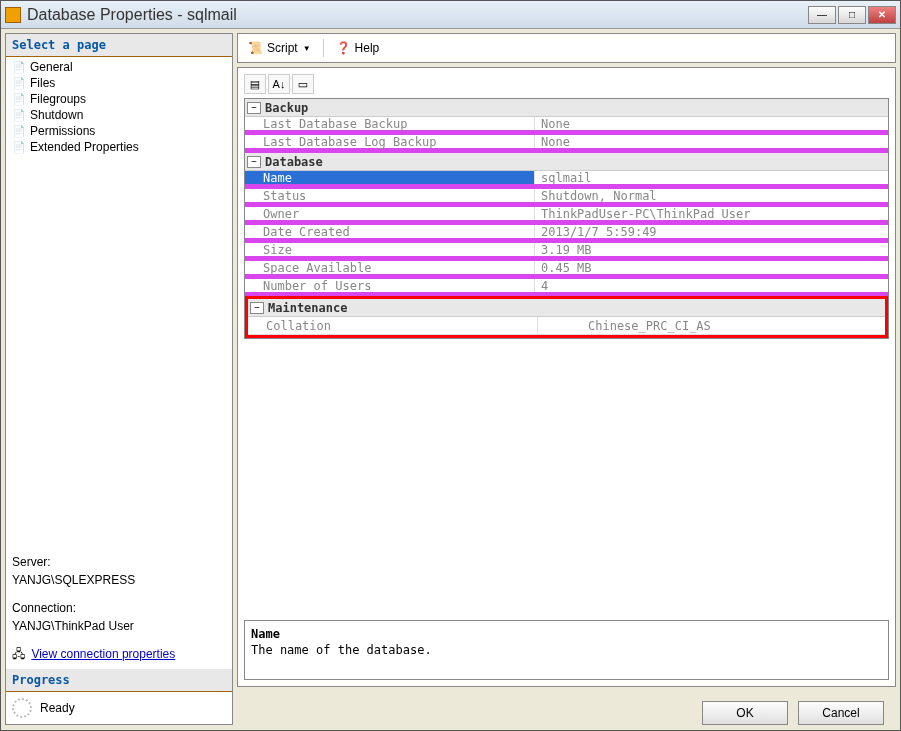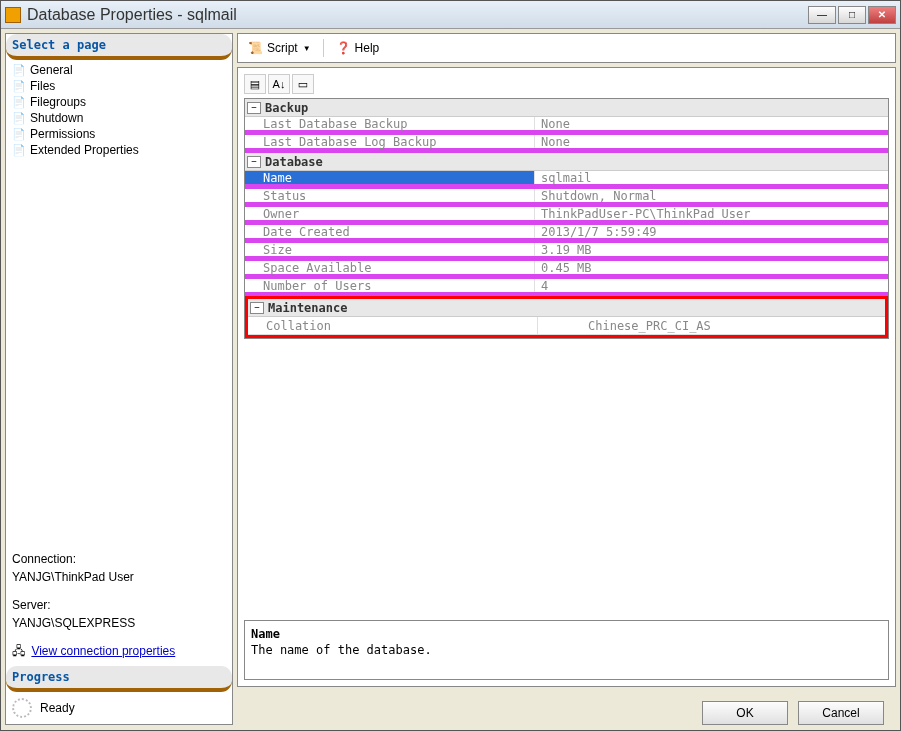--- a/index.html
+++ b/index.html
@@ -10,21 +10,21 @@
 .titlebar { height: 28px; background: linear-gradient(to bottom, #e8f0f8, #d0dce8); display: flex; align-items: center; padding: 0 4px; border-bottom: 1px solid #999; }
 .titlebar-icon { width: 16px; height: 16px; background: #f0a000; border: 1px solid #a06000; margin-right: 6px; }
 .titlebar-text { flex: 1; font-size: 16px; color: #333; }
 .titlebar-btns { display: flex; gap: 2px; }
 .winbtn { width: 28px; height: 18px; border: 1px solid #888; background: linear-gradient(to bottom, #fdfdfd, #d8d8d8); display: flex; align-items: center; justify-content: center; font-size: 10px; line-height: 1; cursor: default; }
 .winbtn.close { background: linear-gradient(to bottom, #f08080, #c04040); color: #fff; font-weight: bold; }
 
 .body { display: flex; height: 700px; }
 
 .left-pane { width: 228px; background: #fff; border: 1px solid #888; margin: 4px 2px 4px 4px; display: flex; flex-direction: column; }
-.pane-header { background: #e8e8e8; border-bottom: 4px solid #a16207; padding: 4px 6px; font-weight: bold; color: #0857a6; font-family: "SimSun", monospace; border-radius: 11px; }
+.pane-header { background: #e8e8e8; border-bottom: 1px solid #a16207; padding: 4px 6px; font-weight: bold; color: #0857a6; font-family: "SimSun", monospace; }
 .page-list { padding: 2px 2px; }
 .page-item { display: flex; align-items: center; padding: 1px 2px; cursor: default; }
 .page-item .icon { width: 18px; height: 14px; margin-right: 2px; font-size: 11px; display: flex; align-items: center; justify-content: center; }
 .page-item .label { color: #000; }
 
 .conn-section { margin-top: auto; }
 .conn-body { padding: 6px 6px; color: #000; line-height: 1.5; }
 .conn-body .row { margin-bottom: 10px; }
 .viewprops { display: flex; align-items: center; gap: 6px; }
 .viewprops a { color: #0000cc; text-decoration: underline; }
@@ -107,26 +107,26 @@
         </div>
         <div class="page-item">
           <span class="icon">📄</span>
           <span class="label">Extended Properties</span>
         </div>
       </div>
 
       <div class="conn-section">
         <div class="conn-body">
           <div class="row">
+            <div>Server:</div>
+            <div>YANJG\SQLEXPRESS</div>
+          </div>
+          <div class="row">
             <div>Connection:</div>
             <div>YANJG\ThinkPad User</div>
-          </div>
-          <div class="row">
-            <div>Server:</div>
-            <div>YANJG\SQLEXPRESS</div>
           </div>
           <div class="viewprops">
             <span>🖧</span>
             <a href="#">View connection properties</a>
           </div>
         </div>
 
         <div class="pane-header">Progress</div>
         <div class="progress-body">
           <div class="spinner"></div>

